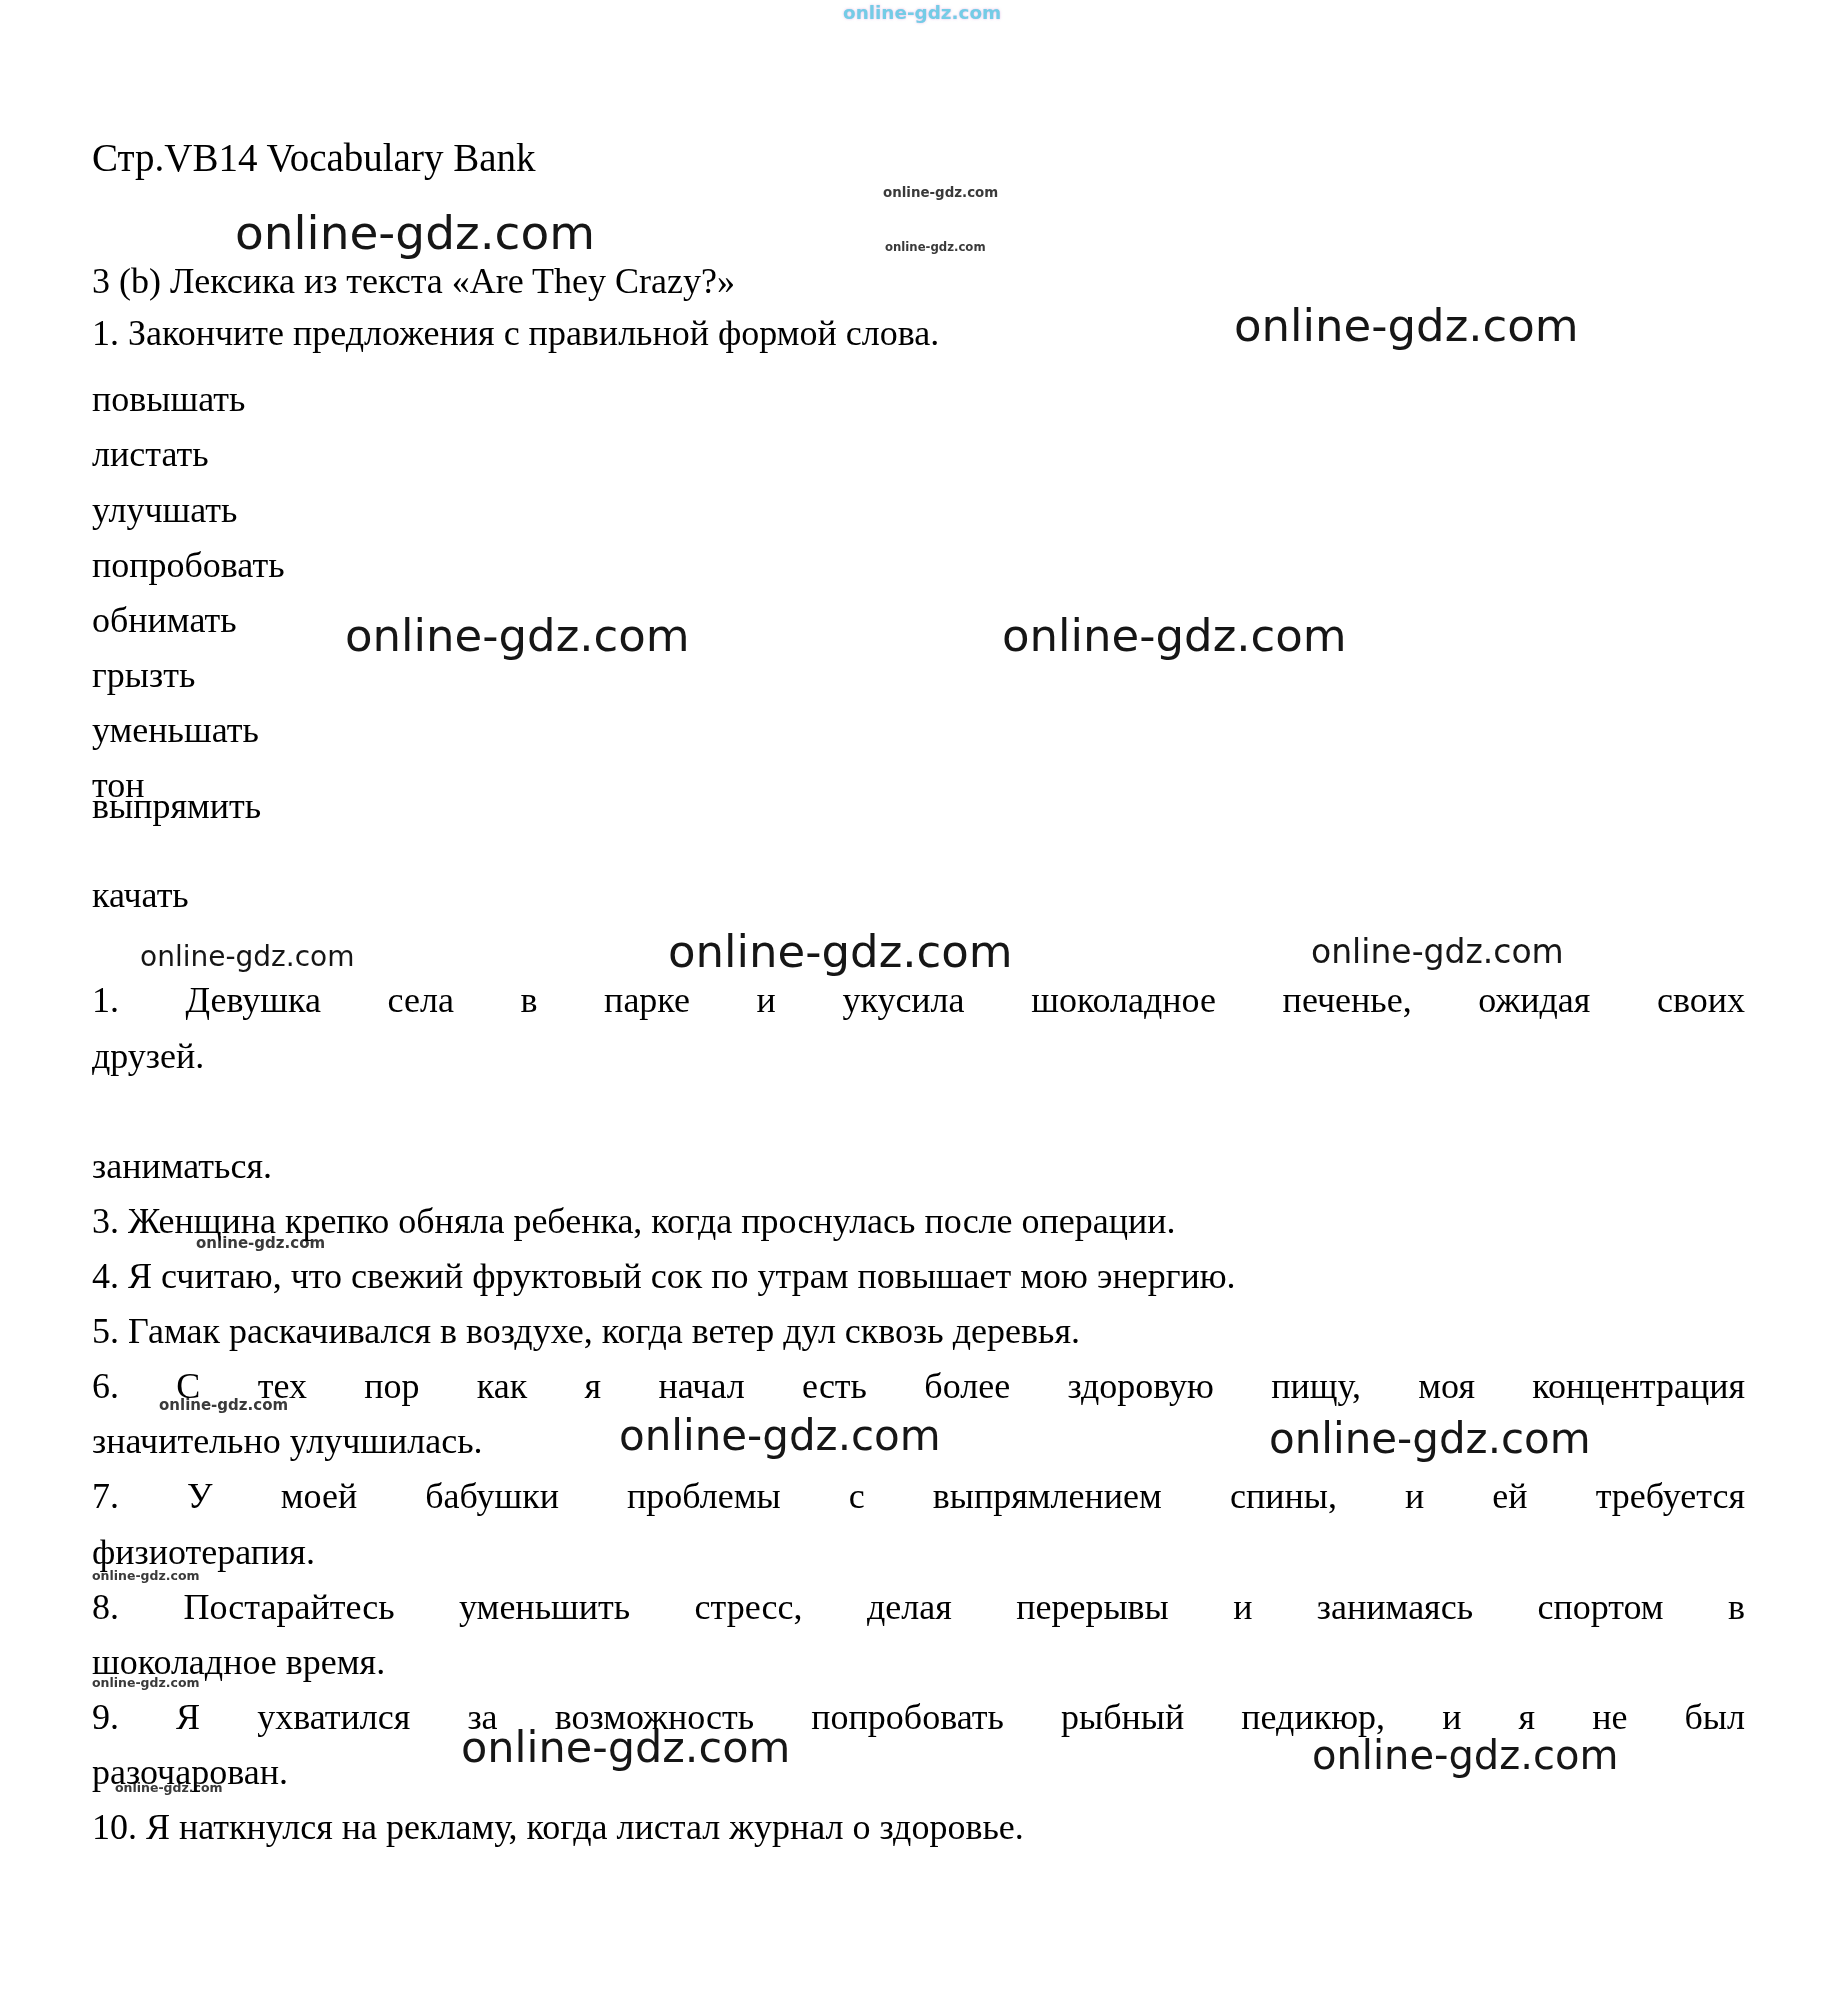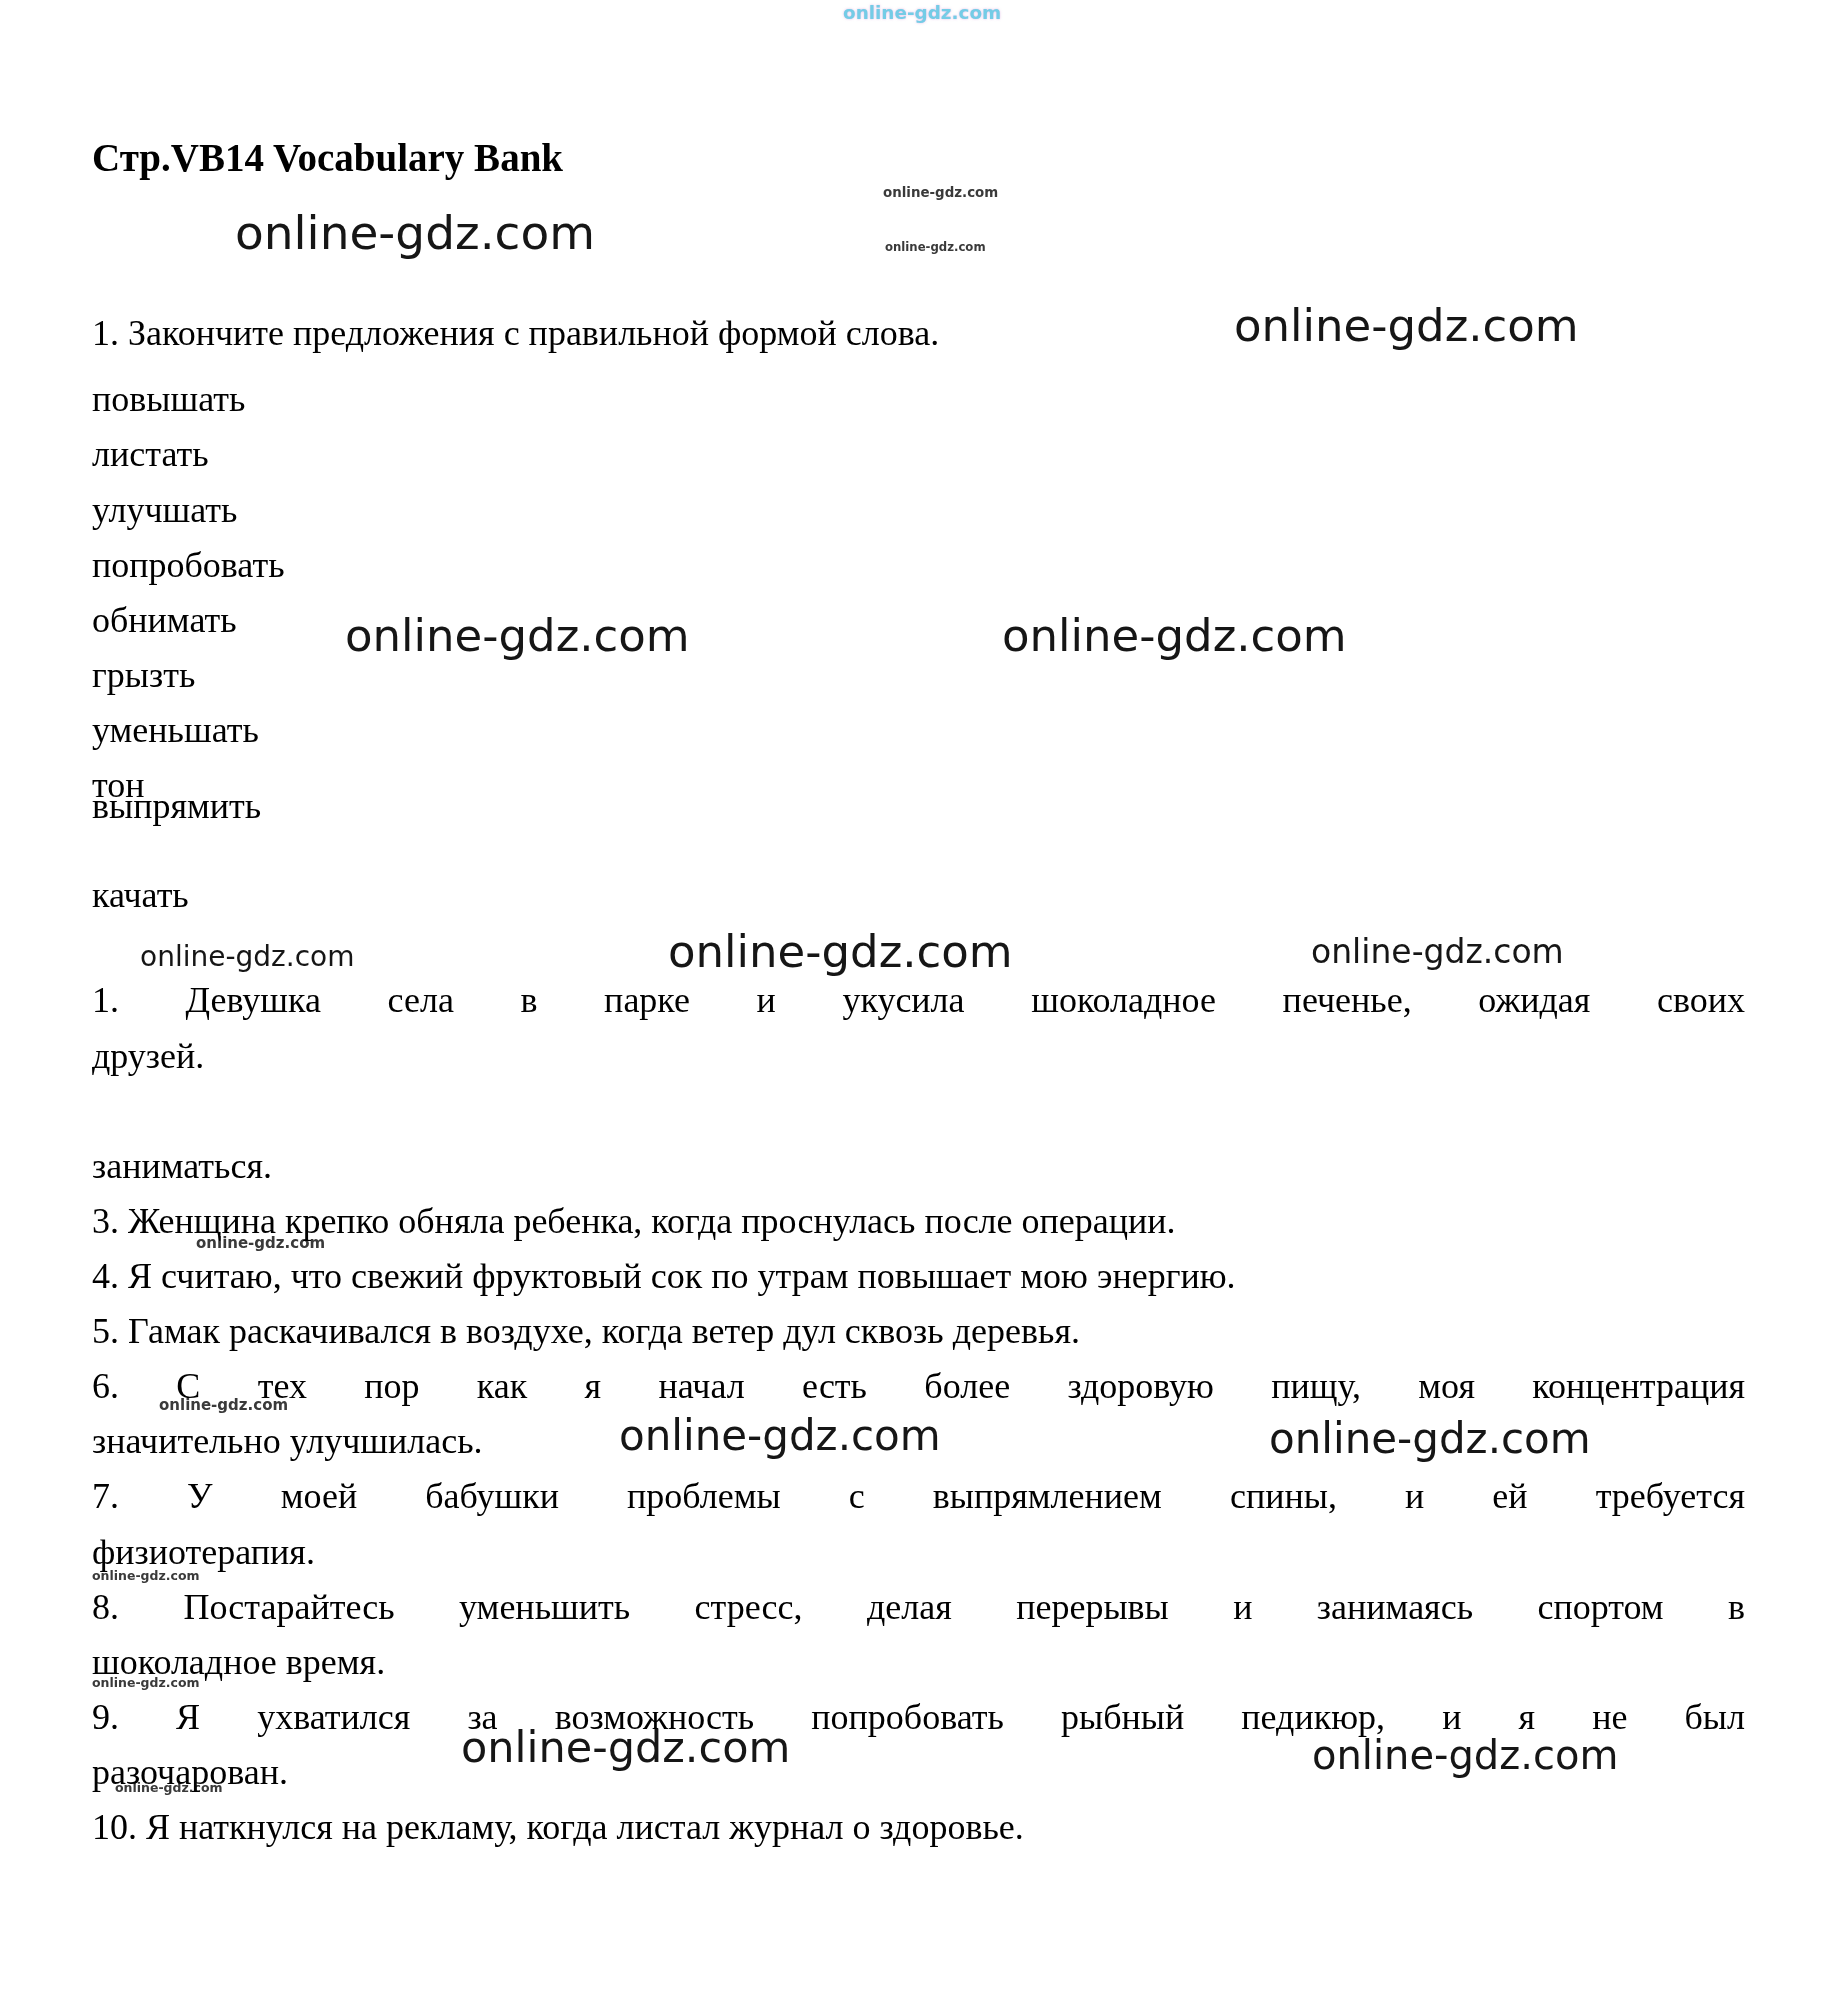--- a/index.html
+++ b/index.html
@@ -12,21 +12,21 @@
     overflow:hidden;
   }
   .line{
     position:absolute;
     left:92px;
     font-size:36px;
     line-height:1.25;
     white-space:nowrap;
   }
   .title{
-    font-weight:bold;
+    font-weight:normal;
     font-size:39px;
     margin:0;
   }
   .just{
     width:1653px;
     white-space:normal;
     text-align:justify;
     text-align-last:justify;
   }
   .wm{
@@ -64,20 +64,21 @@
   <span class="wm wm-small" style="left:159px;top:1396px;font-size:15px">online-gdz.com</span>
   <span class="wm" style="left:619px;top:1411px;font-size:42px">online-gdz.com</span>
   <span class="wm" style="left:1269px;top:1414px;font-size:42px">online-gdz.com</span>
   <span class="wm wm-small" style="left:92px;top:1568px;font-size:12.5px">online-gdz.com</span>
   <span class="wm wm-small" style="left:92px;top:1675px;font-size:12.5px">online-gdz.com</span>
   <span class="wm" style="left:461px;top:1722px;font-size:43px">online-gdz.com</span>
   <span class="wm" style="left:1312px;top:1732px;font-size:40px">online-gdz.com</span>
   <span class="wm wm-small" style="left:115px;top:1780px;font-size:12.5px">online-gdz.com</span>
 
   <h1 class="line title" style="top:134px">Стр.VB14 Vocabulary Bank</h1>
+  <div class="line" style="top:259px">3 (b) Лексика из текста «Are They Crazy?»</div>
   <div class="line" style="top:311px">1. Закончите предложения с правильной формой слова.</div>
 
   <div class="line" style="top:377px">повышать</div>
   <div class="line" style="top:432px">листать</div>
   <div class="line" style="top:488px">улучшать</div>
   <div class="line" style="top:543px">попробовать</div>
   <div class="line" style="top:598px">обнимать</div>
   <div class="line" style="top:653px">грызть</div>
   <div class="line" style="top:708px">уменьшать</div>
   <div class="line" style="top:763px">тон</div>

